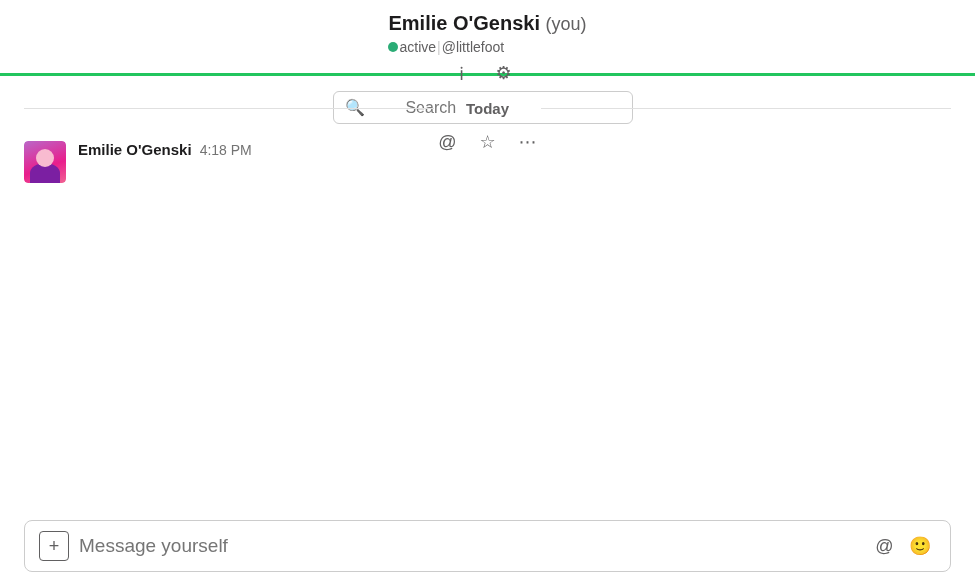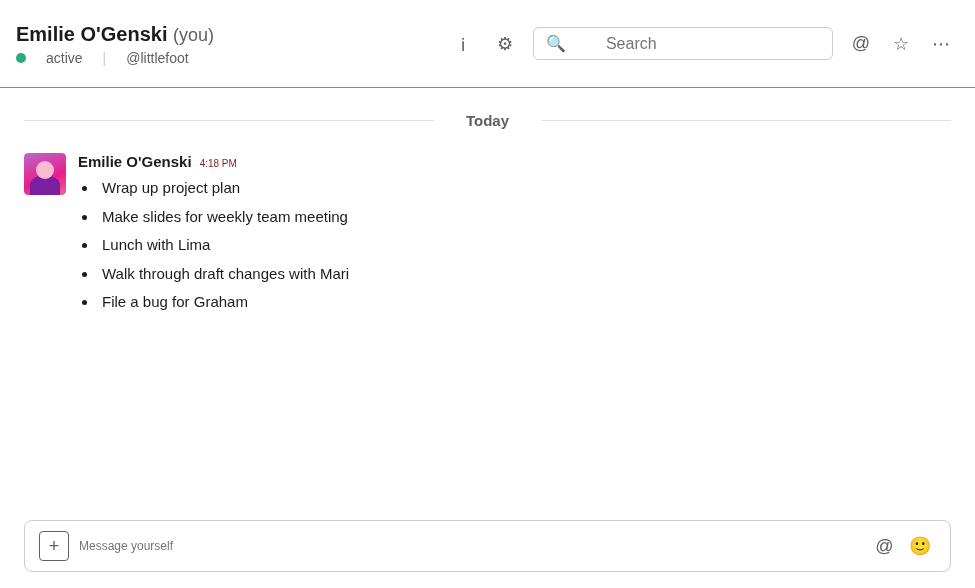--- a/index.html
+++ b/index.html
@@ -12,24 +12,25 @@
       overflow: hidden;
       display: flex;
       flex-direction: column;
     }
 
     
     .header {
       display: flex;
       align-items: center;
       padding: 10px 16px;
-      border-bottom: 1px solid #22c55e;
+      border-bottom: 3px solid #22c55e;
       background: #fff;
-      height: 88px;
+      height: 76px;
       flex-shrink: 0;
+      flex-direction: column;
     }
 
     .header-left {
       display: flex;
       flex-direction: column;
       flex: 1;
     }
 
     .header-name {
       font-size: 20px;
@@ -40,21 +41,21 @@
 
     .header-name .you {
       font-weight: 400;
       color: #616061;
       font-size: 18px;
     }
 
     .header-status {
       display: flex;
       align-items: center;
-      gap: 20px;
+      gap: 1px;
       font-size: 14px;
       color: #616061;
       margin-top: 3px;
     }
 
     .status-dot {
       width: 10px;
       height: 10px;
       background: #2bac76;
       border-radius: 50%;
@@ -207,22 +208,22 @@
       margin-bottom: 4px;
     }
 
     .message-author {
       font-size: 15px;
       font-weight: 700;
       color: #1d1c1d;
     }
 
     .message-time {
-      font-size: 10px;
-      color: #7f1d1d;
+      font-size: 14px;
+      color: #737373;
     }
 
     .message-title {
       font-size: 15px;
       font-weight: 700;
       color: #1d1c1d;
       margin-bottom: 4px;
     }
 
     .message-list {
@@ -265,21 +266,21 @@
       color: #616061;
       font-size: 18px;
       flex-shrink: 0;
       background: none;
     }
 
     .message-field {
       flex: 1;
       border: none;
       outline: none;
-      font-size: 12px;
+      font-size: 19px;
       color: #c2410c;
       background: transparent;
     }
 
     .input-right-icons {
       display: flex;
       align-items: center;
       gap: 8px;
       color: #616061;
     }
@@ -359,27 +360,20 @@
 
   <div class="message-group">
     <div class="avatar">
       <div class="avatar-face"></div>
     </div>
     <div class="message-body">
       <div class="message-header">
         <span class="message-author">Emilie O'Genski</span>
         <span class="message-time">4:18 PM</span>
       </div>
-      <ul class="message-list">
-        <li>Wrap up project plan</li>
-        <li>Make slides for weekly team meeting</li>
-        <li>Lunch with Lima</li>
-        <li>Walk through draft changes with Mari</li>
-        <li>File a bug for Graham</li>
-      </ul>
     </div>
   </div>
 </div>
 
 <div class="message-input-area">
   <div class="message-input-box">
     <button class="add-btn">
       <span>+</span>
     </button>
     <input class="message-field" type="text" placeholder="Message yourself" style="">

